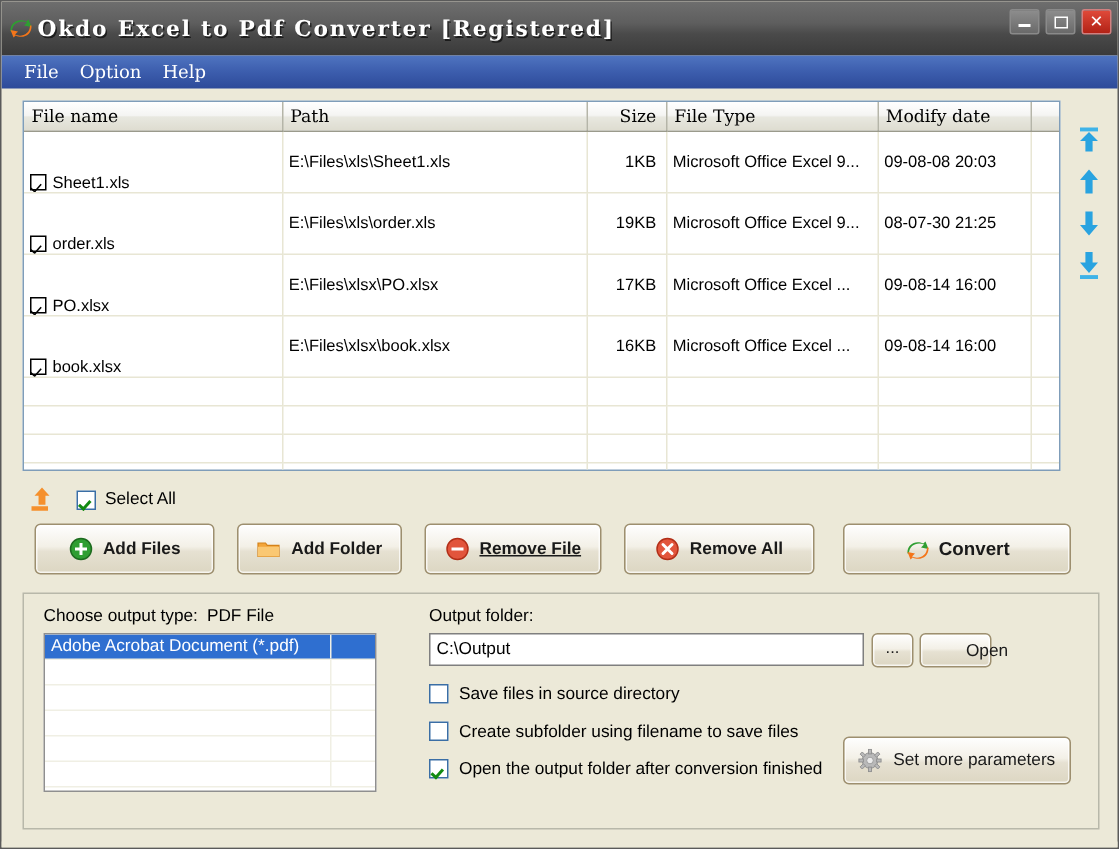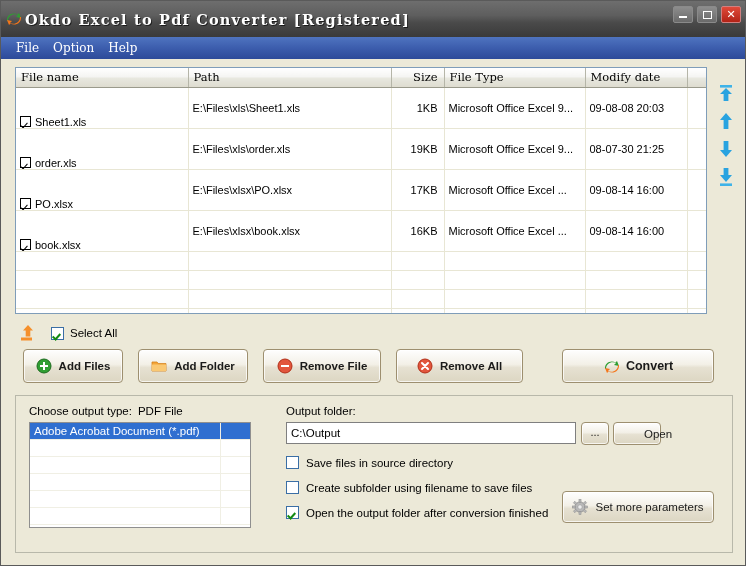--- a/index.html
+++ b/index.html
@@ -213,23 +213,23 @@
     gap: 7px;
     font-size: 11.5px;
     font-weight: bold;
     color: #1a1a1a;
     box-sizing: border-box;
     cursor: default;
     user-select: none;
   }
   .btn-row { position: absolute; left: 22px; top: 348px; display: flex; gap: 15px; }
   .btn-row .xp-btn { height: 34px; }
-  #btn-addfiles { width: 100px; }
+  #btn-addfiles { width: 120px; }
   #btn-addfolder { width: 110px; }
-  #btn-removefile { width: 118px; }
+  #btn-removefile { width: 118px; text-decoration: underline; }
   #btn-removeall { width: 127px; }
   #btn-convert {
     position: absolute; left: 561px; top: 348px;
     width: 152px; height: 34px;
     font-size: 12.5px;
   }
   #btn-setparams {
     position: absolute; left: 561px; top: 490px;
     width: 152px; height: 32px;
     font-size: 11.5px;

